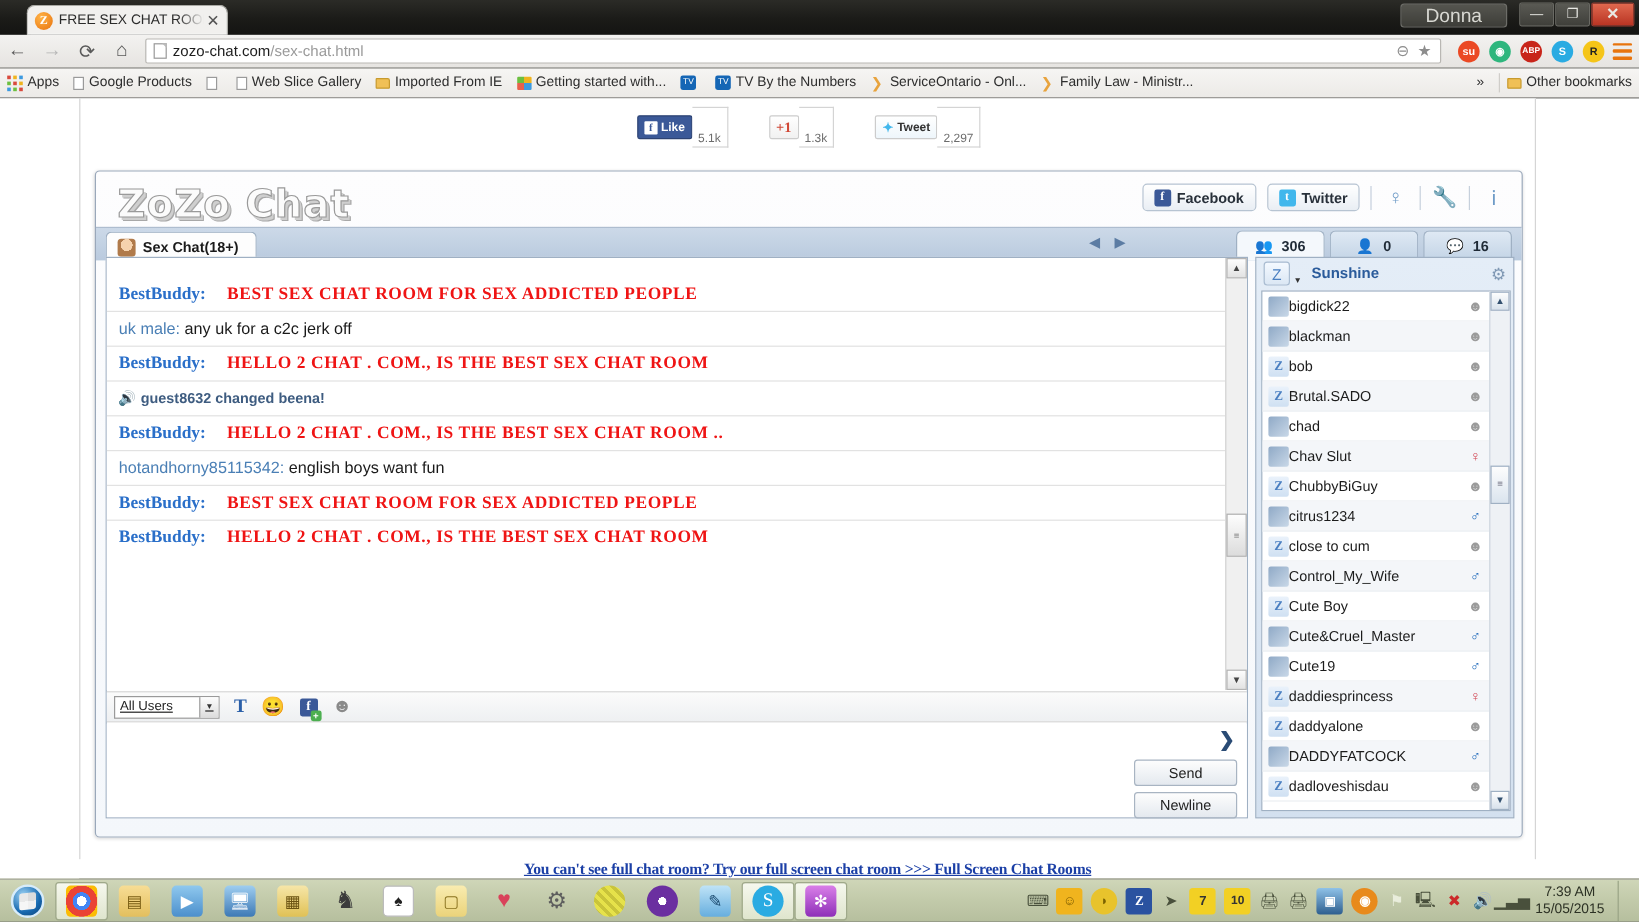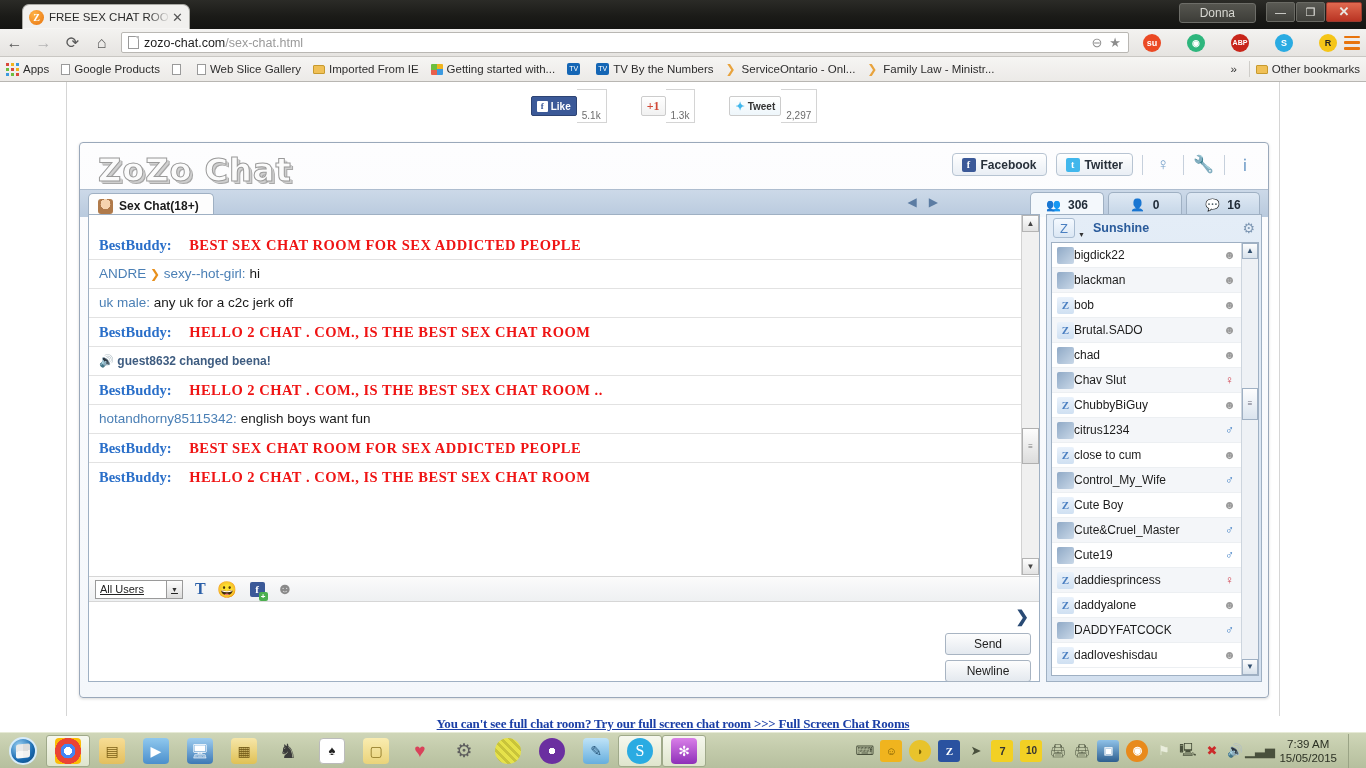--- a/index.html
+++ b/index.html
@@ -38,21 +38,21 @@
     -webkit-mask-image:linear-gradient(to right,#000 82%,transparent 100%);
     mask-image:linear-gradient(to right,#000 82%,transparent 100%);
   }
   .chrome-tab .tab-close { font-size:13px; color:#555; flex:none; padding:0 2px; }
 
   .win-user {
     position:absolute; right:110px; top:3px; height:20px;
     min-width:56px; padding:0 20px;
     border:1px solid #6d6d68; border-radius:3px;
     background:linear-gradient(to bottom,#55554f,#3d3d38);
-    color:#d8d8d2; font-size:12px; line-height:19px; text-align:center;
+    color:#d8d8d2; font-size:16px; line-height:19px; text-align:center;
   }
   .win-btns { position:absolute; right:4px; top:2px; display:flex; gap:1px; }
   .win-btn {
     width:29px; height:20px; border:1px solid #6a6a64; border-radius:2px;
     background:linear-gradient(to bottom,#5a5a54,#3f3f3a);
     color:#e9e9e4; font-size:11px; line-height:18px; text-align:center;
   }
   .win-btn.close {
     width:36px; border-color:#9a3b30;
     background:linear-gradient(to bottom,#e0694f,#b93423);
@@ -84,21 +84,21 @@
     content:""; position:absolute; right:-1px; top:-1px;
     border-width:0 4px 4px 0; border-style:solid;
     border-color:transparent #bbb transparent transparent;
   }
   .url { font-size:12.5px; color:#9a9a9a; white-space:nowrap; }
   .url b { color:#1d1d1d; font-weight:normal; }
   .omni-right { margin-left:auto; display:flex; align-items:center; gap:7px; padding-right:3px;}
   .omni-right .g { color:#8d8d8d; font-size:13px; }
   .ext { width:18px; height:18px; border-radius:50%; display:flex; align-items:center;
          justify-content:center; font-size:9px; color:#fff; font-weight:bold; flex:none;}
-  .ext-row { display:flex; align-items:center; gap:26px; padding:0 7px; }
+  .ext-row { display:flex; align-items:center; gap:8px; padding:0 7px; }
   .hamb { width:16px; height:14px; display:flex; flex-direction:column;
           justify-content:space-between; margin-right:6px;}
   .hamb i{ display:block; height:2.5px; background:#e8740c; border-radius:1px;}
 
   
   .bookmarks {
     position:absolute; left:0; top:57px; width:1366px; height:25px;
     background:linear-gradient(to bottom,#f6f5f3,#eceae7);
     border-bottom:1px solid #b8b6b2;
     display:flex; align-items:center; font-size:11.5px; color:#2d2d2d;
@@ -545,26 +545,20 @@
 
             <div class="msg shout" style="padding-top:0;height:16px;overflow:hidden;opacity:.35;border-bottom:none">
               <span class="nick">&nbsp;</span>
             </div>
 
             <div class="msg shout">
               <span class="nick">BestBuddy:</span>
               <span class="shout-txt">BEST    SEX    CHAT    ROOM    FOR    SEX   ADDICTED   PEOPLE</span>
             </div>
 
-            <div class="msg">
-              <span class="nick-plain">ANDRE</span>
-              <span class="arrow">❯</span>
-              <span class="target">sexy--hot-girl:</span>
-              <span class="txt">hi</span>
-            </div>
 
             <div class="msg">
               <span class="nick-plain">uk male:</span>
               <span class="txt">any uk for a c2c jerk off</span>
             </div>
 
             <div class="msg shout">
               <span class="nick">BestBuddy:</span>
               <span class="shout-txt">HELLO  2   CHAT .     COM.,   IS   THE    BEST   SEX   CHAT    ROOM</span>
             </div>

